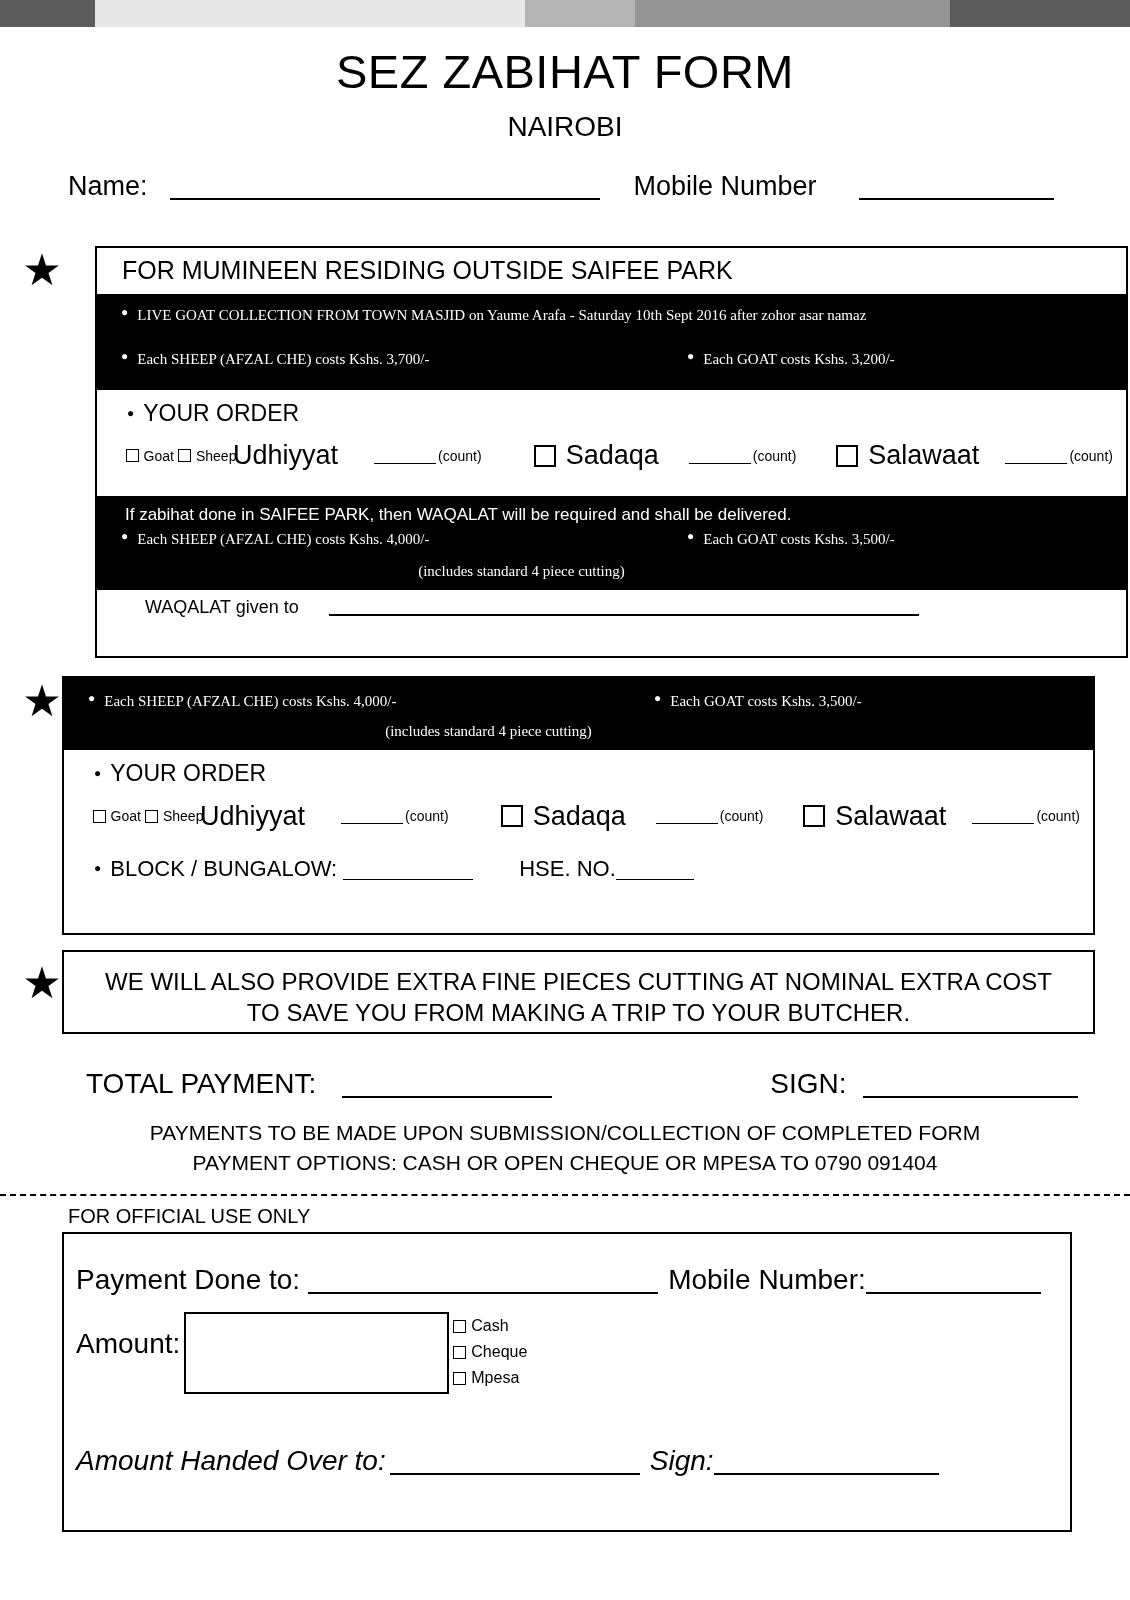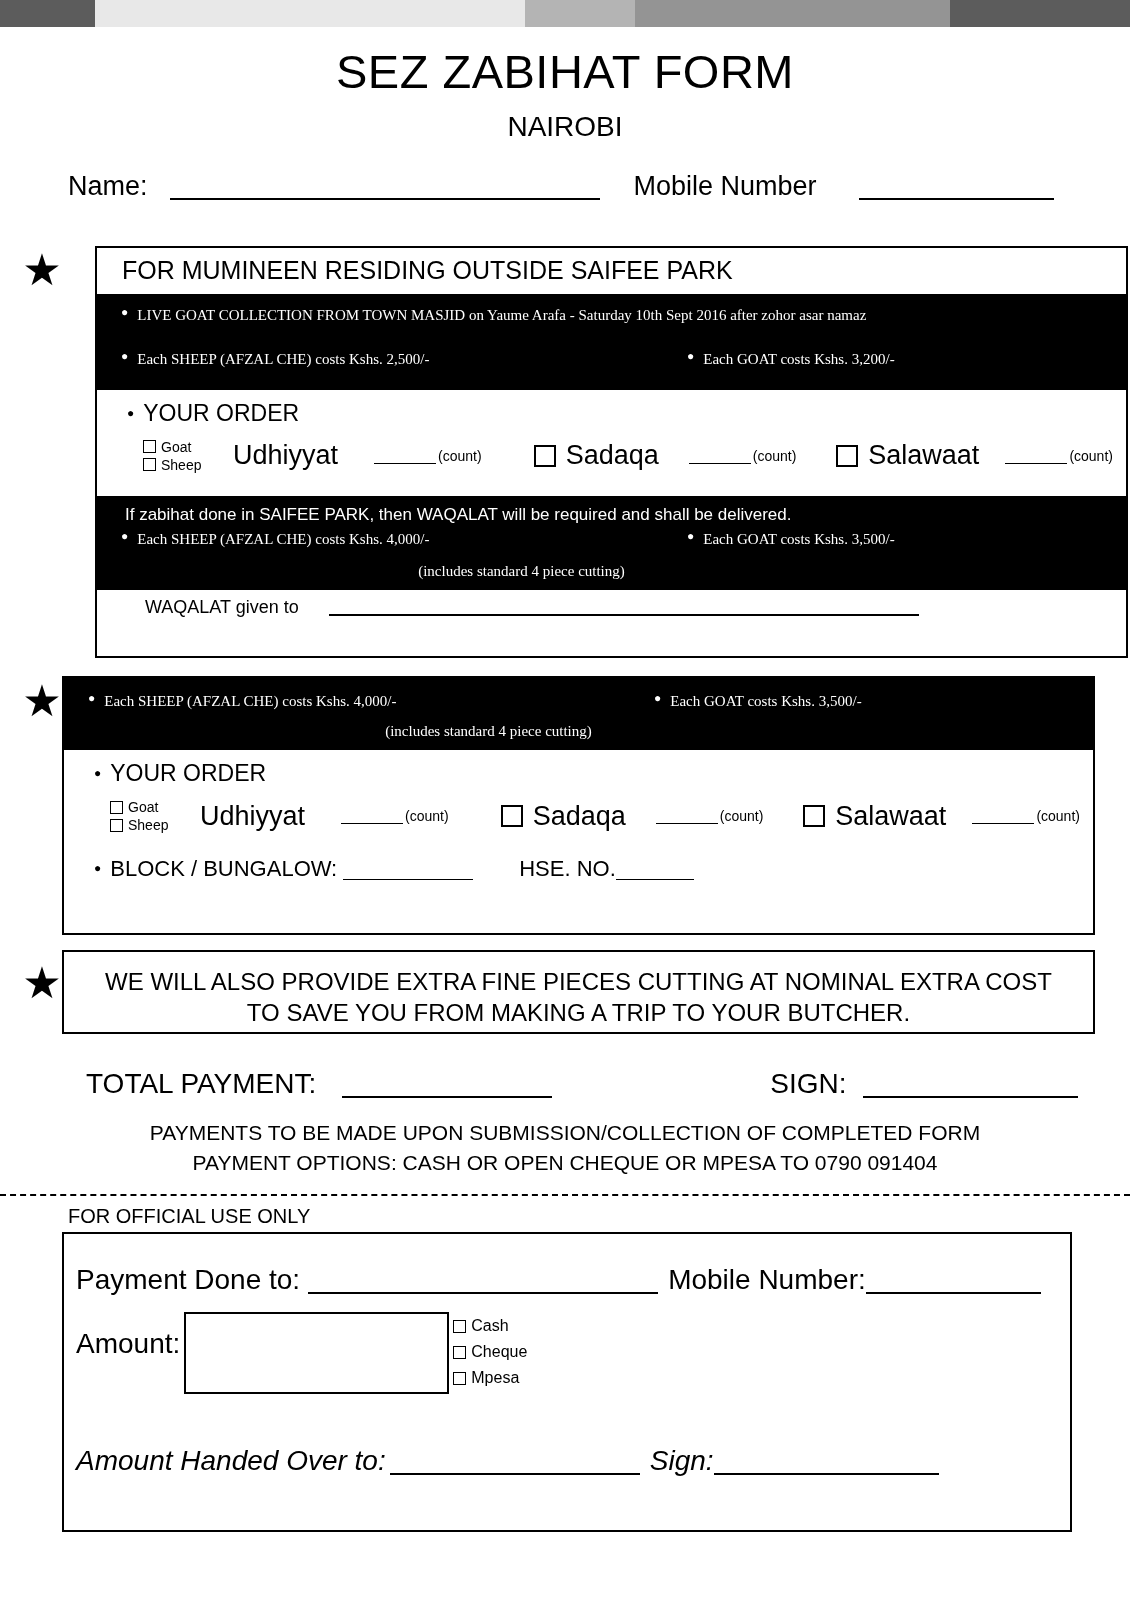--- a/index.html
+++ b/index.html
@@ -121,22 +121,22 @@
   }
   .order-line {
     display: flex;
     align-items: center;
     padding-left: 46px;
     margin-top: 2px;
     height: 56px;
   }
   .gs-col {
     display: flex;
-    flex-direction: column;
-    justify-content: space-between;
+    flex-direction: row;
+    justify-content: center;
     gap: 4px;
     width: 76px;
   }
   .gs-item {
     display: flex;
     align-items: center;
     font-size: 14px;
     line-height: 1;
   }
   .cb-sm {
@@ -306,21 +306,21 @@
 </div>
 
 <div class="star" style="top:250px;">★</div>
 <div class="box" style="top:246px;height:412px;margin-left:33px;">
 
   <div class="sec-head">FOR MUMINEEN RESIDING OUTSIDE SAIFEE PARK</div>
 
   <div class="band" style="padding:12px 0 16px 0;">
     <div class="band-line bullet" style="padding-left:24px;">LIVE GOAT COLLECTION FROM TOWN MASJID on Yaume Arafa - Saturday 10th Sept 2016 after zohor asar namaz</div>
     <div class="prices" style="margin-top:20px;">
-      <div class="c1 band-line bullet">Each SHEEP (AFZAL CHE) costs Kshs. 2,500/-</div>
+      <div class="c1 band-line bullet">Each SHEEP (AFZAL CHE) costs Kshs. 3,700/-</div>
       <div class="c2 band-line bullet">Each GOAT costs Kshs. 3,200/-</div>
     </div>
   </div>
 
   <div class="order-wrap">
     <div class="order-title bullet">YOUR ORDER</div>
     <div class="order-line">
       <div class="gs-col">
         <div class="gs-item">
           <span class="cb-sm"></span>

